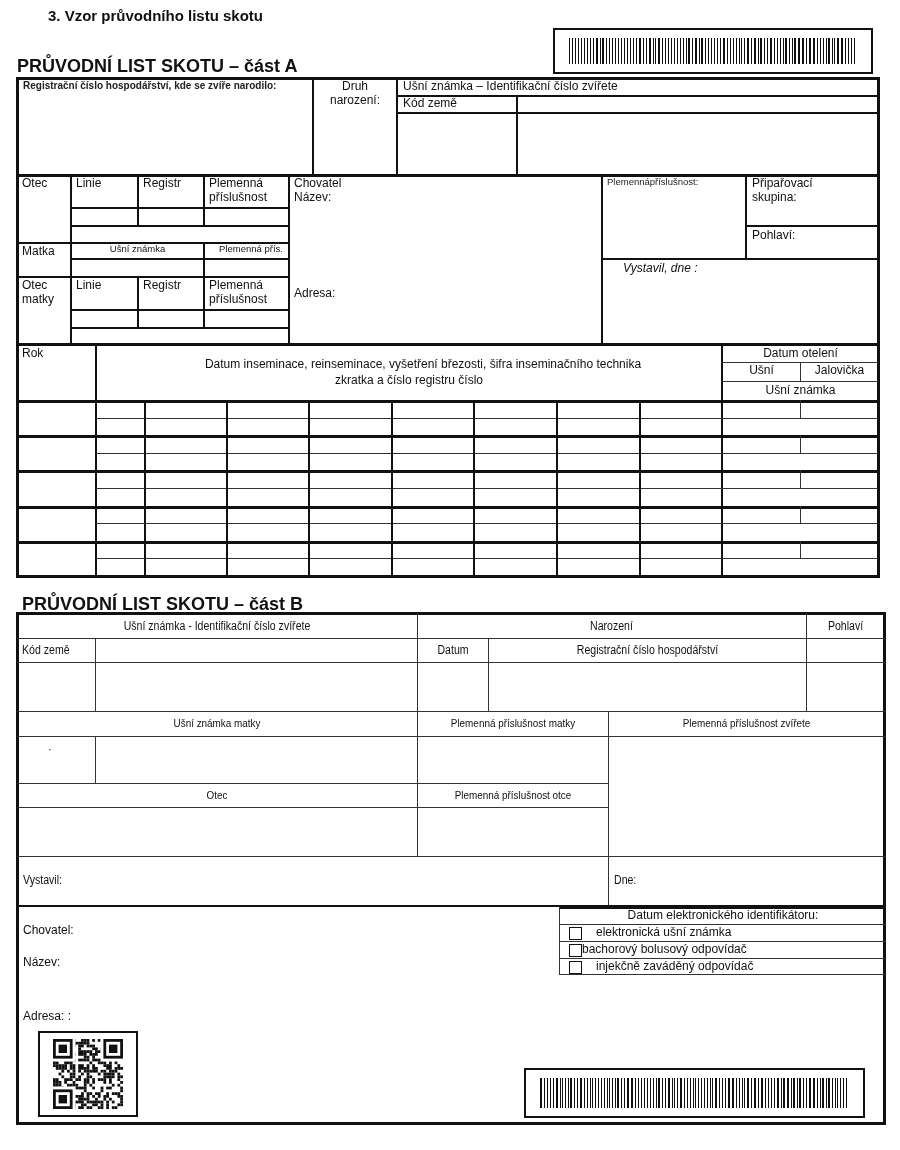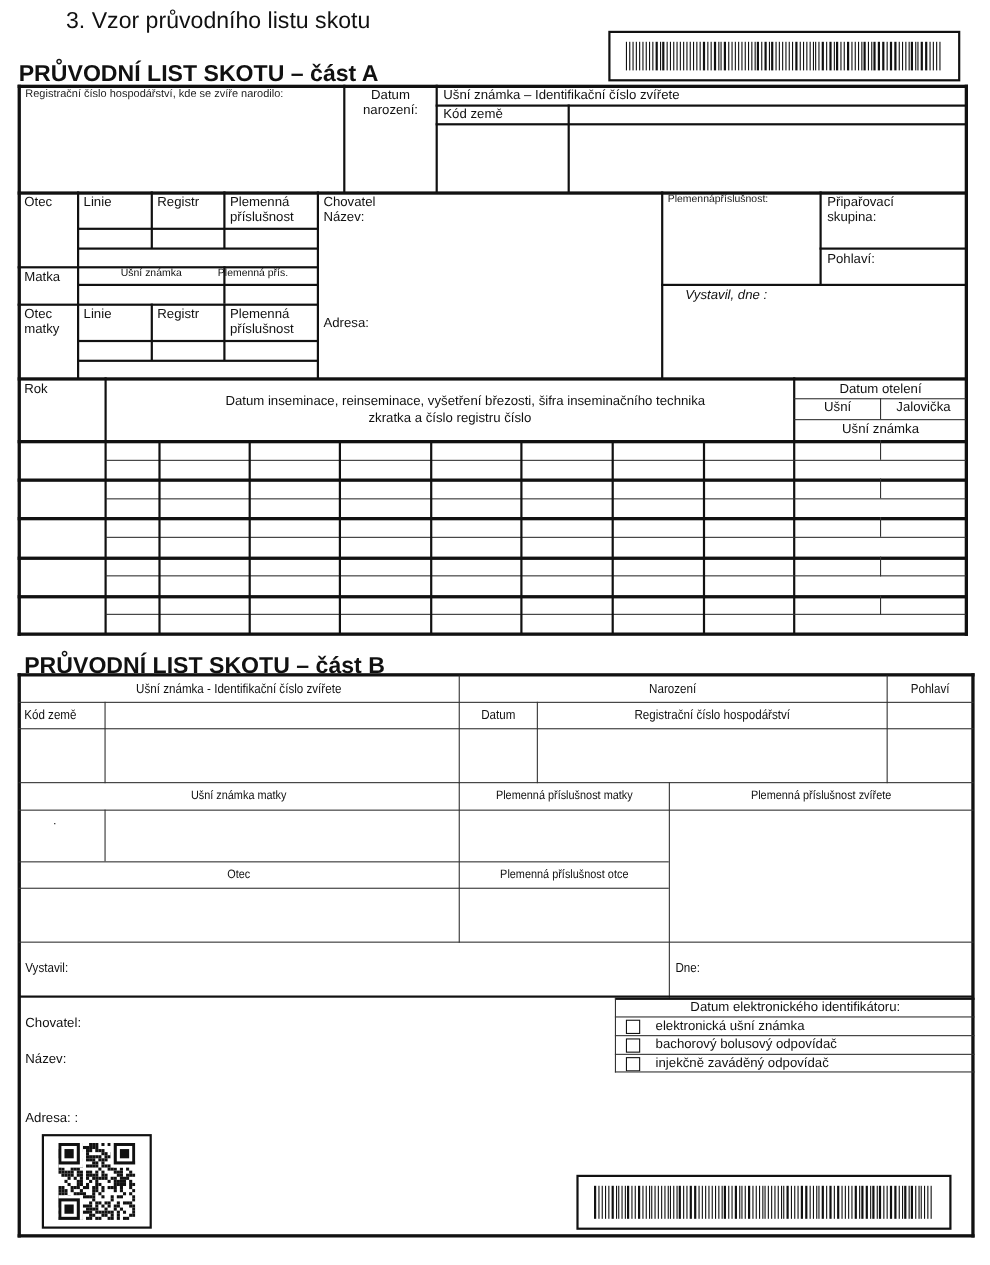--- a/index.html
+++ b/index.html
@@ -13,22 +13,22 @@
   .vb { position:absolute; background:#111; width:3px; }
   .vt { position:absolute; background:#333; width:1px; }
   .t { position:absolute; white-space:nowrap; line-height:1.15; }
   .c { text-align:center; }
   .s12 { font-size:12px; }
   .s11 { font-size:11px; }
   .s10 { font-size:10px; }
   .s9 { font-size:9.5px; }
   .cond { font-size:12px; transform:scaleX(0.88); transform-origin:left top; }
   .condc { font-size:12px; transform:scaleX(0.88); transform-origin:center top; }
-  .title { font-weight:normal; font-size:21px;margin-left:12px; }
-  .ftitle { font-weight:bold; font-size:21px; }
+  .title { font-weight:bold; font-size:15px; }
+  .ftitle { font-weight:bold; font-size:18px; }
   .barcode-box { position:absolute; border:2px solid #111; background:#fff; }
   .barcode { position:absolute; left:14px; right:14px; top:8px; bottom:8px; display:flex; align-items:stretch; }
   .barcode span { display:block; background:#111; margin-right:2px; }
   .qr-box { position:absolute; border:2px solid #111; background:#fff; }
   .cb { position:absolute; width:11px; height:11px; border:1.5px solid #111; background:#fff; }
 </style>
 </head>
 <body>
 
 <div class="t title" style="left:48px;top:7px;">3. Vzor průvodního listu skotu</div>
@@ -198,36 +198,36 @@
       <div class="v" style="left:144px;top:400px;height:176px;"></div>
       <div class="v" style="left:226px;top:400px;height:176px;"></div>
       <div class="v" style="left:308px;top:400px;height:176px;"></div>
       <div class="v" style="left:391px;top:400px;height:176px;"></div>
       <div class="v" style="left:473px;top:400px;height:176px;"></div>
       <div class="v" style="left:556px;top:400px;height:176px;"></div>
       <div class="v" style="left:639px;top:400px;height:176px;"></div>
     </div>
 </div>
 
-<div class="t s10" style="left:23px;top:80px;color:#222;">Registrační číslo hospodářství, kde se zvíře narodilo:</div>
-<div class="t s12 c" style="left:316px;top:80px;width:78px;white-space:normal;">Datum narození:</div>
+<div class="t s10" style="left:23px;top:80px;color:#222;font-weight:bold;">Registrační číslo hospodářství, kde se zvíře narodilo:</div>
+<div class="t s12 c" style="left:316px;top:80px;width:78px;white-space:normal;">Druh narození:</div>
 <div class="abs" style="left:398px;top:79px;width:478px;height:16px;"></div>
 <div class="t s12" style="left:403px;top:80px;">Ušní známka – Identifikační číslo zvířete</div>
 <div class="t s12" style="left:403px;top:97px;">Kód země</div>
 <div class="abs" style="left:398px;top:114px;width:117px;height:60px;"></div>
 <div class="abs" style="left:518px;top:114px;width:358px;height:60px;"></div>
 <div class="abs" style="left:19px;top:92px;width:292px;height:81px;"></div>
 
 <div class="t s12" style="left:22px;top:177px;">Otec</div>
 <div class="t s12" style="left:76px;top:177px;">Linie</div>
 <div class="t s12" style="left:143px;top:177px;">Registr</div>
 <div class="t s12" style="left:209px;top:177px;width:78px;white-space:normal;">Plemenná příslušnost</div>
 <div class="t s12" style="left:22px;top:245px;">Matka</div>
 <div class="t s9 c" style="left:72px;top:244px;width:131px;">Ušní známka</div>
-<div class="t s9 c" style="left:194px;top:244px;width:72px;">Plemenná přís.</div>
+<div class="t s9 c" style="left:215px;top:244px;width:72px;">Plemenná přís.</div>
 <div class="t s12" style="left:22px;top:279px;width:46px;white-space:normal;">Otec matky</div>
 <div class="t s12" style="left:76px;top:279px;">Linie</div>
 <div class="t s12" style="left:143px;top:279px;">Registr</div>
 <div class="t s12" style="left:209px;top:279px;width:78px;white-space:normal;">Plemenná příslušnost</div>
 
 <div class="t s12" style="left:294px;top:177px;width:60px;white-space:normal;">Chovatel Název:</div>
 <div class="t s12" style="left:294px;top:287px;">Adresa:</div>
 <div class="abs" style="left:291px;top:210px;width:308px;height:132px;"></div>
 
 <div class="t s9" style="left:607px;top:177px;color:#222;">Plemennápříslušnost:</div>
@@ -308,21 +308,21 @@
 <div class="t s12" style="left:23px;top:956px;">Název:</div>
 <div class="t s12" style="left:23px;top:1010px;">Adresa: :</div>
 
 <div class="t s12 c" style="left:560px;top:909px;width:326px;">Datum elektronického identifikátoru:</div>
 <div class="abs" style="left:562px;top:925px;width:320px;height:16px;">
   <div class="cb" style="left:7px;top:2px;"></div>
   <div class="t s12" style="left:34px;top:1px;">elektronická ušní známka</div>
 </div>
 <div class="abs" style="left:562px;top:942px;width:320px;height:16px;">
   <div class="cb" style="left:7px;top:2px;"></div>
-  <div class="t s12" style="left:34px;top:1px;">bachorový bolusový odpovídač</div>
+  <div class="t s12" style="left:20px;top:1px;">bachorový bolusový odpovídač</div>
 </div>
 <div class="abs" style="left:562px;top:959px;width:320px;height:16px;">
   <div class="cb" style="left:7px;top:2px;"></div>
   <div class="t s12" style="left:34px;top:1px;">injekčně zaváděný odpovídač</div>
 </div>
 
 <div class="qr-box" style="left:38px;top:1031px;width:96px;height:82px;">
   <svg id="qr" width="70" height="70" viewBox="0 0 25 25" style="position:absolute;left:13px;top:6px;">
       <rect x="2" y="0" width="1" height="1" fill="#111"></rect>
       <rect x="4" y="0" width="1" height="1" fill="#111"></rect>

